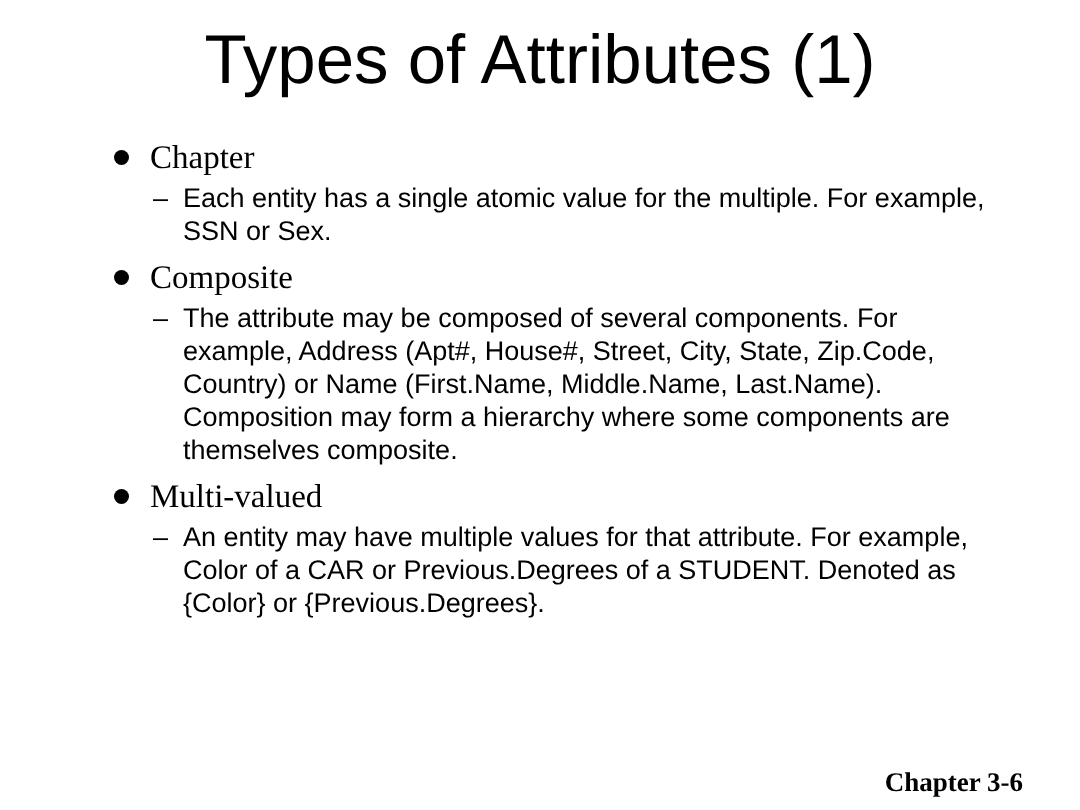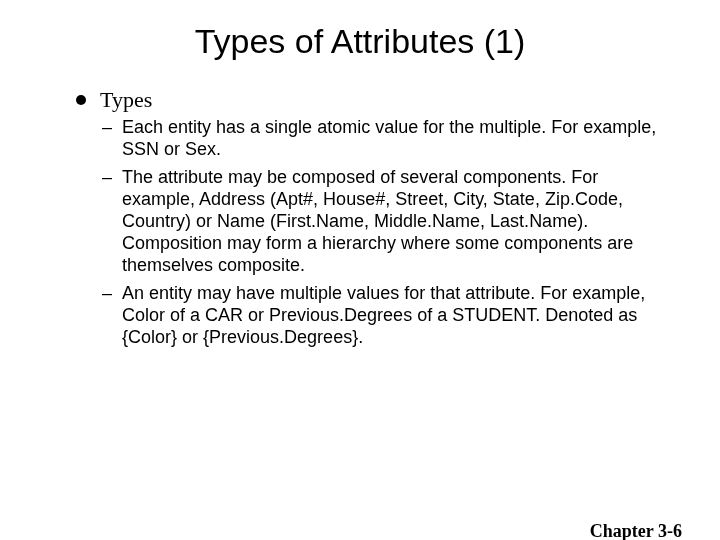--- a/index.html
+++ b/index.html
@@ -12,23 +12,23 @@
     color: #000000;
   }
   .slide {
     position: relative;
     width: 720px;
     height: 540px;
     box-sizing: border-box;
   }
   .title {
     font-family: Arial, Helvetica, sans-serif;
-    font-size: 34px;
+    font-size: 46px;
     text-align: center;
-    margin-top: 22px;
+    margin-top: 12px;
     margin-bottom: 26px;
   }
   .content {
     margin-left: 76px;
     margin-right: 44px;
   }
   .level1 {
     display: flex;
     align-items: flex-start;
     margin-top: 6px;
@@ -71,32 +71,40 @@
 <body>
 
 <div class="slide">
 
   <div class="title">Types of Attributes (1)</div>
 
   <div class="content">
 
     <div class="level1">
       <span class="bullet1"></span>
-      <span>Types</span>
+      <span>Chapter</span>
     </div>
     <div class="level2">
       <span class="dash">–</span>
       <span>Each entity has a single atomic value for the multiple. For example, SSN or Sex.</span>
     </div>
 
+    <div class="level1">
+      <span class="bullet1"></span>
+      <span>Composite</span>
+    </div>
     <div class="level2">
       <span class="dash">–</span>
       <span>The attribute may be composed of several components. For example, Address (Apt#, House#, Street, City, State, Zip.Code, Country) or Name (First.Name, Middle.Name, Last.Name). Composition may form a hierarchy where some components are themselves composite.</span>
     </div>
 
+    <div class="level1">
+      <span class="bullet1"></span>
+      <span>Multi-valued</span>
+    </div>
     <div class="level2">
       <span class="dash">–</span>
       <span>An entity may have multiple values for that attribute. For example, Color of a CAR or Previous.Degrees of a STUDENT. Denoted as {Color} or {Previous.Degrees}.</span>
     </div>
 
   </div>
 
   <div class="footer">Chapter 3-6</div>
 
 </div>

